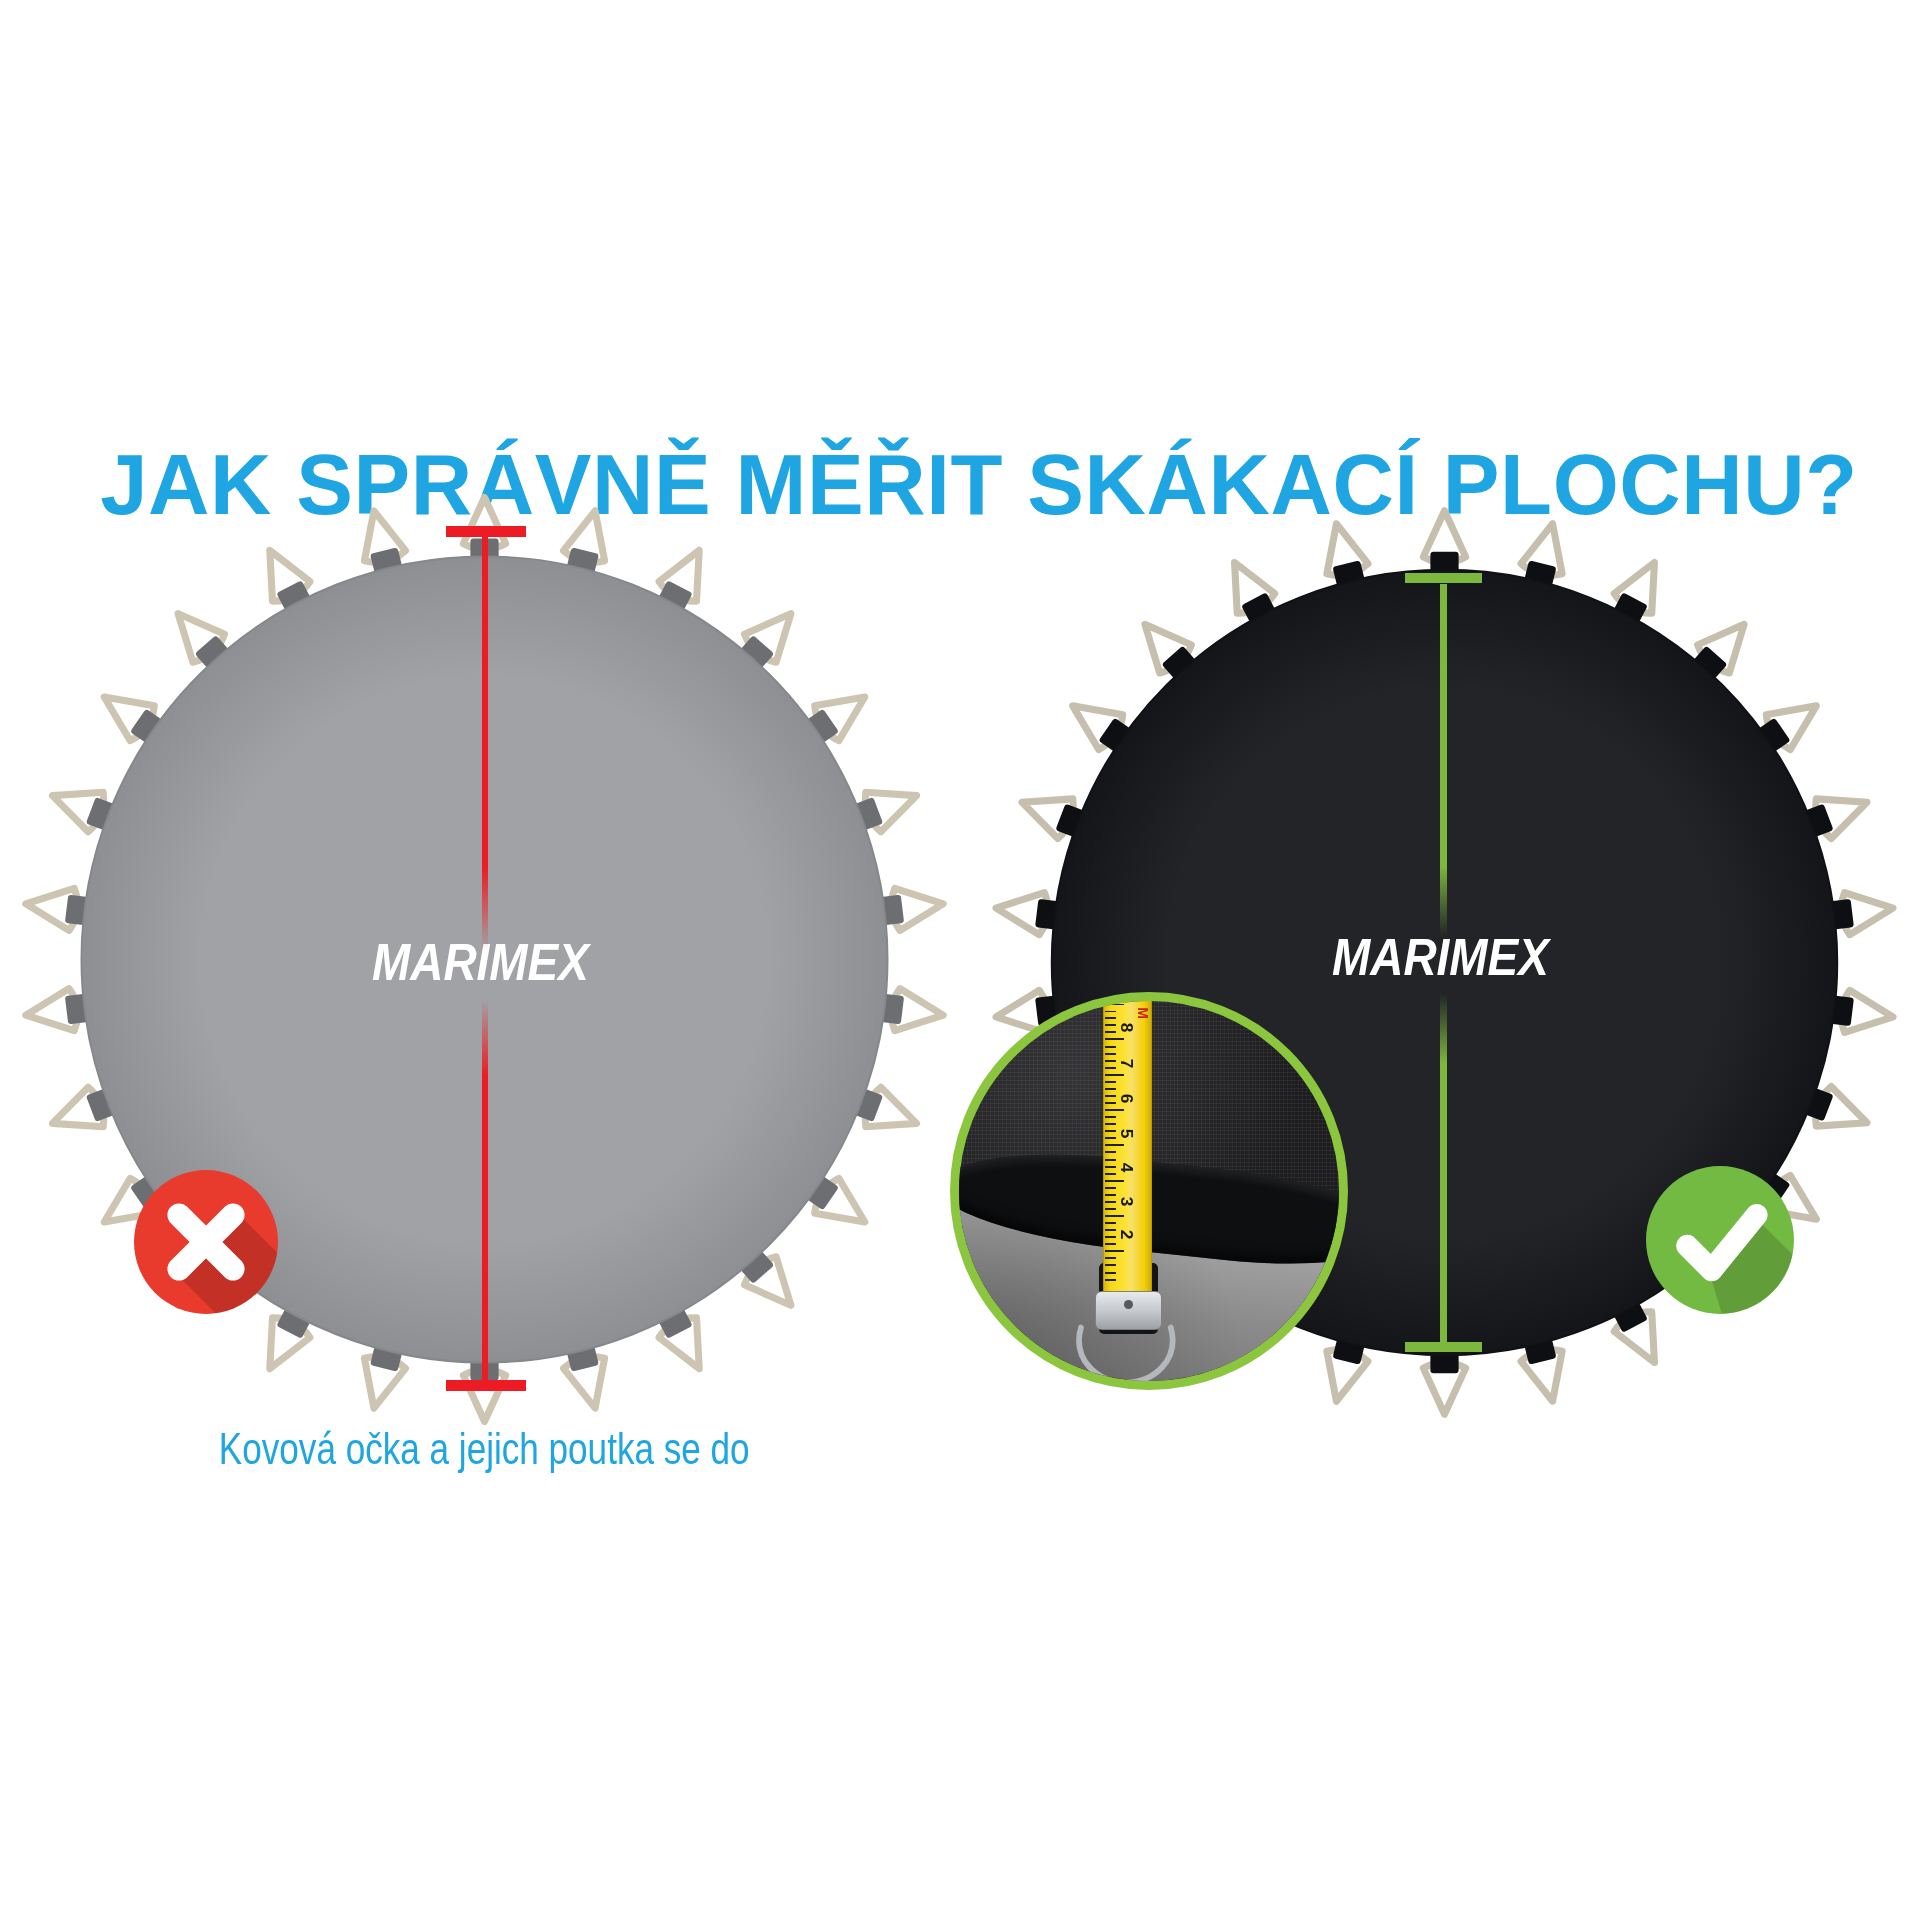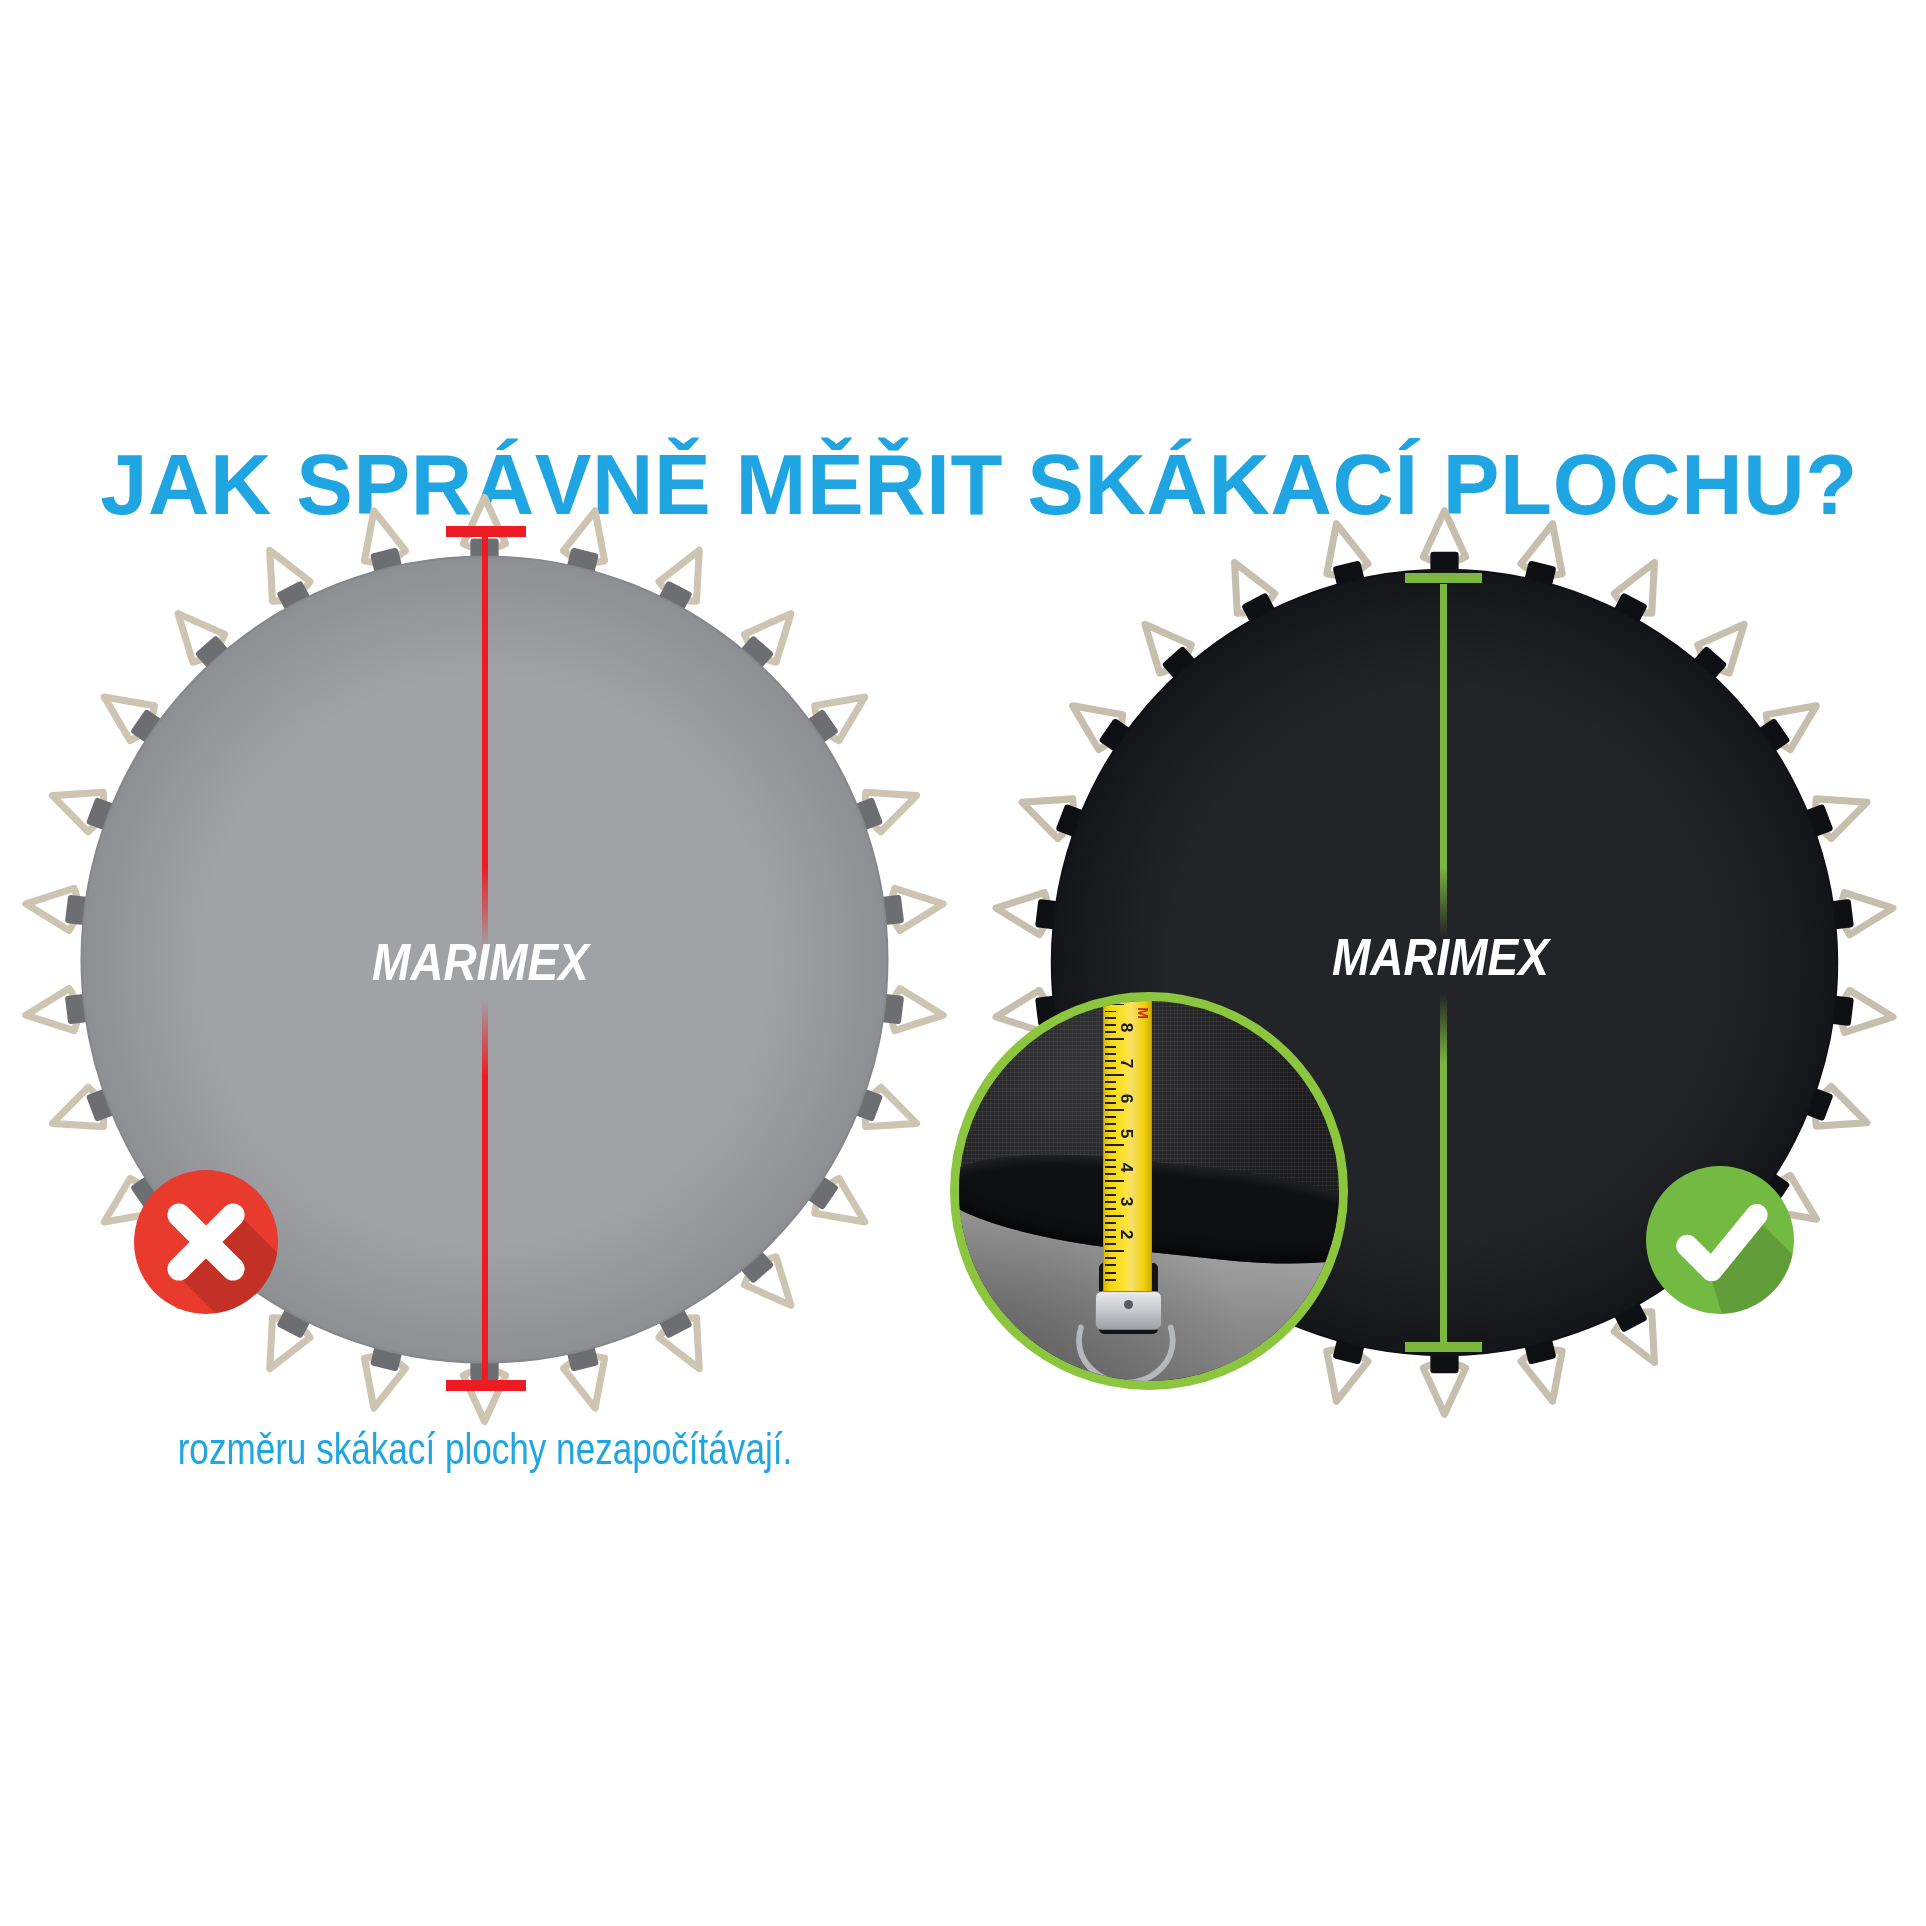--- a/index.html
+++ b/index.html
@@ -218,21 +218,21 @@
         <circle cx="112" cy="112" r="112"></circle>
       </clipPath>
     <circle cx="112" cy="112" r="112" fill="#e93a2e"></circle>
     <g clip-path="url(#clip-cross)">
       <polygon points="152,58 224,130 224,224 128,224 62,158 112,112" fill="rgba(0,0,0,0.16)"></polygon>
     </g>
     <path d="M70 70 L154 154 M154 70 L70 154" stroke="#fff" stroke-width="36" stroke-linecap="round" fill="none"></path>
   </svg>
   <div class="panel-text" id="text-left">
     <div class="desc">
-      <span class="desc-line"><span class="squeeze">rozměru skákací plochy nezapočítávají.</span></span>
+      <span class="desc-line"><span class="squeeze">Kovová očka a jejich poutka se do</span></span>
     </div>
   </div>
 
   <svg id="mat-right" class="mat-svg" viewBox="0 0 1460 1460">
       <defs>
         <radialGradient id="mat-right-grad">
           <stop offset="0%" stop-color="#232428"></stop>
           <stop offset="70%" stop-color="#232428"></stop>
           <stop offset="100%" stop-color="#141519"></stop>
         </radialGradient>

